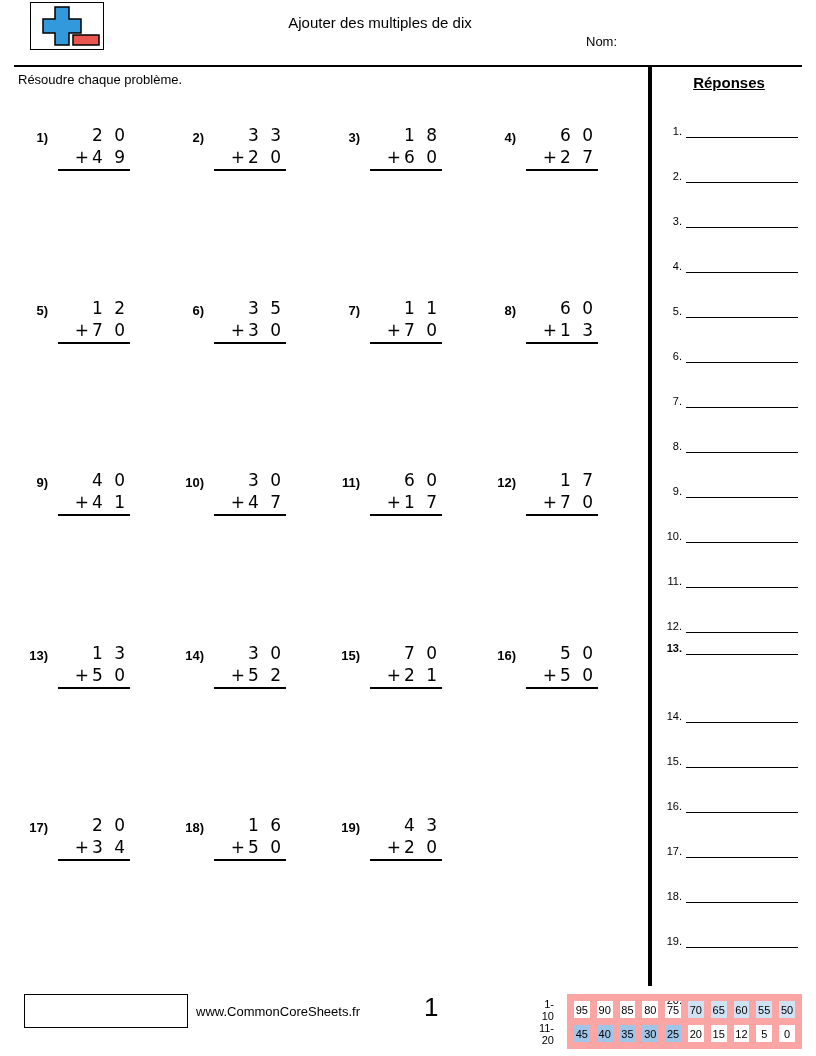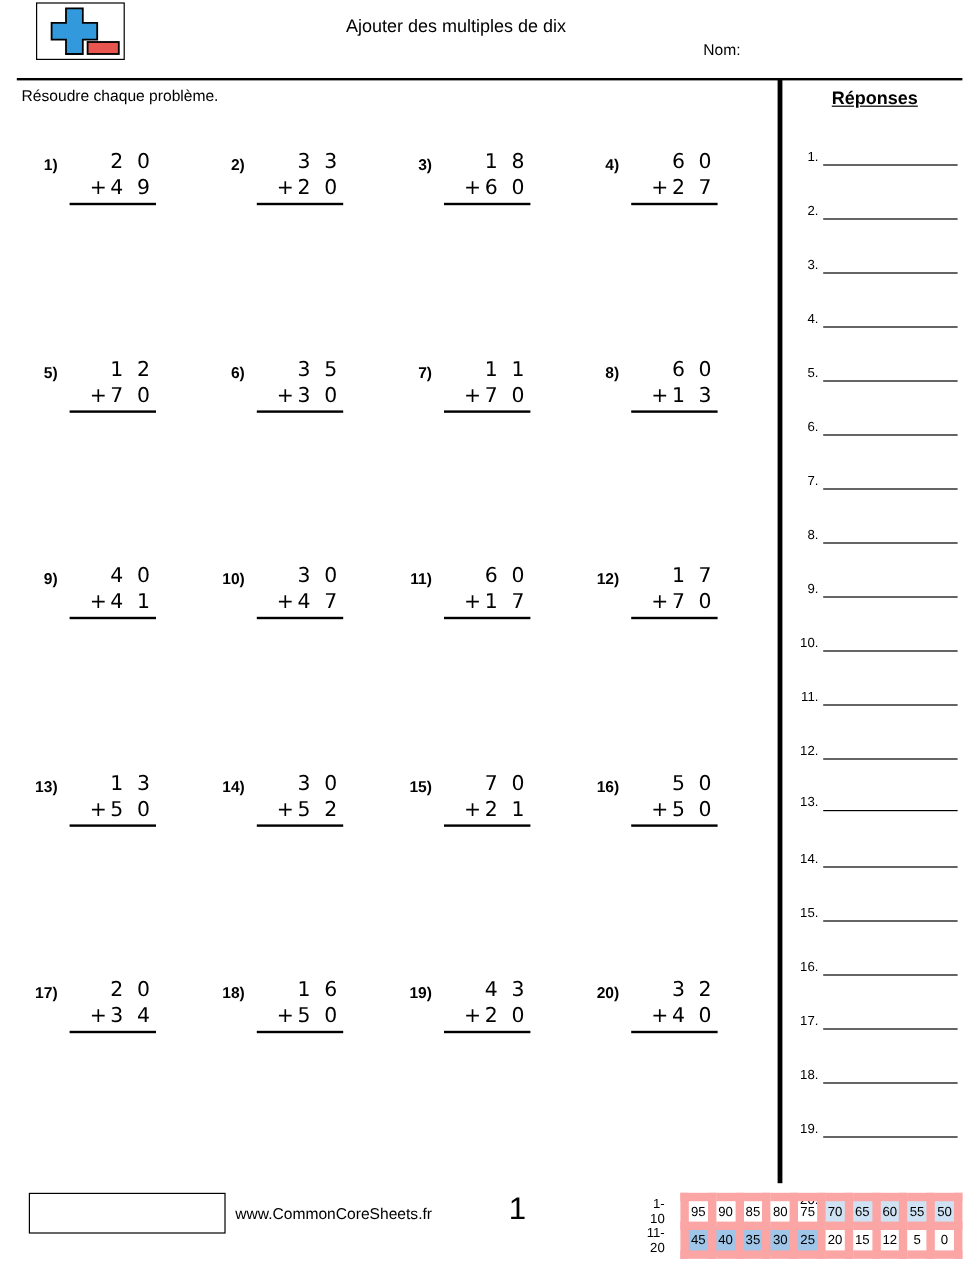--- a/index.html
+++ b/index.html
@@ -408,28 +408,20 @@
       </div>
     </div>
     <div class="prob" style="left:312px;top:690px;">
       <div class="num">19)</div>
       <div class="stack">
         <div class="top-num">4 3</div>
         <div class="bot-num">+2 0</div>
         <div class="bar"></div>
       </div>
     </div>
-    <div class="prob" style="left:468px;top:690px;">
-      <div class="num">20)</div>
-      <div class="stack">
-        <div class="top-num">3 2</div>
-        <div class="bot-num">+4 0</div>
-        <div class="bar"></div>
-      </div>
-    </div>
   </div>
 
   <div class="answers">
     <div class="answers-title">Réponses</div>
     <div class="ans-row" style="top:55px;">
       <div class="ans-num">1.</div>
       <div class="ans-line"></div>
     </div>
     <div class="ans-row" style="top:100px;">
       <div class="ans-num">2.</div>
@@ -468,21 +460,21 @@
       <div class="ans-line"></div>
     </div>
     <div class="ans-row" style="top:505px;">
       <div class="ans-num">11.</div>
       <div class="ans-line"></div>
     </div>
     <div class="ans-row" style="top:550px;">
       <div class="ans-num">12.</div>
       <div class="ans-line"></div>
     </div>
-    <div class="ans-row" style="top:593px;">
+    <div class="ans-row" style="top:572px;font-weight:bold;">
       <div class="ans-num">13.</div>
       <div class="ans-line"></div>
     </div>
     <div class="ans-row" style="top:640px;">
       <div class="ans-num">14.</div>
       <div class="ans-line"></div>
     </div>
     <div class="ans-row" style="top:685px;">
       <div class="ans-num">15.</div>
       <div class="ans-line"></div>

